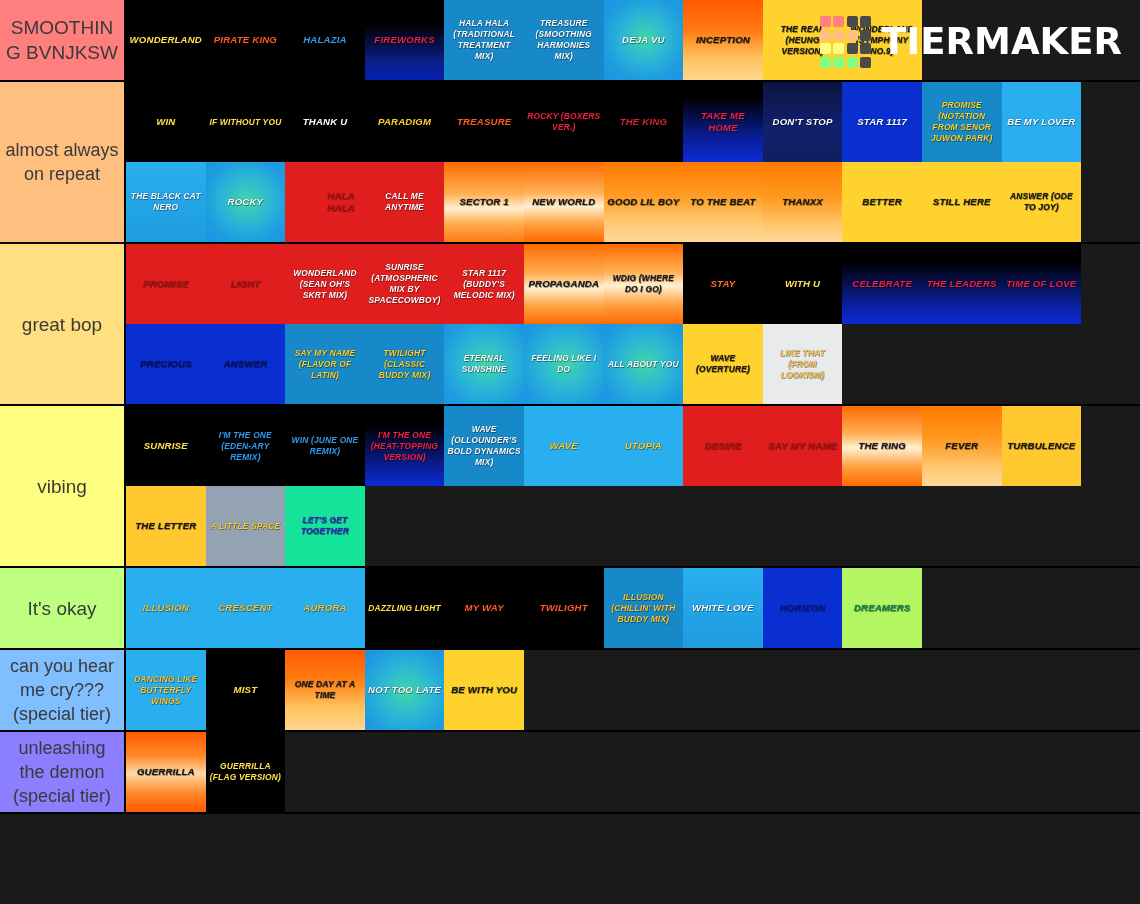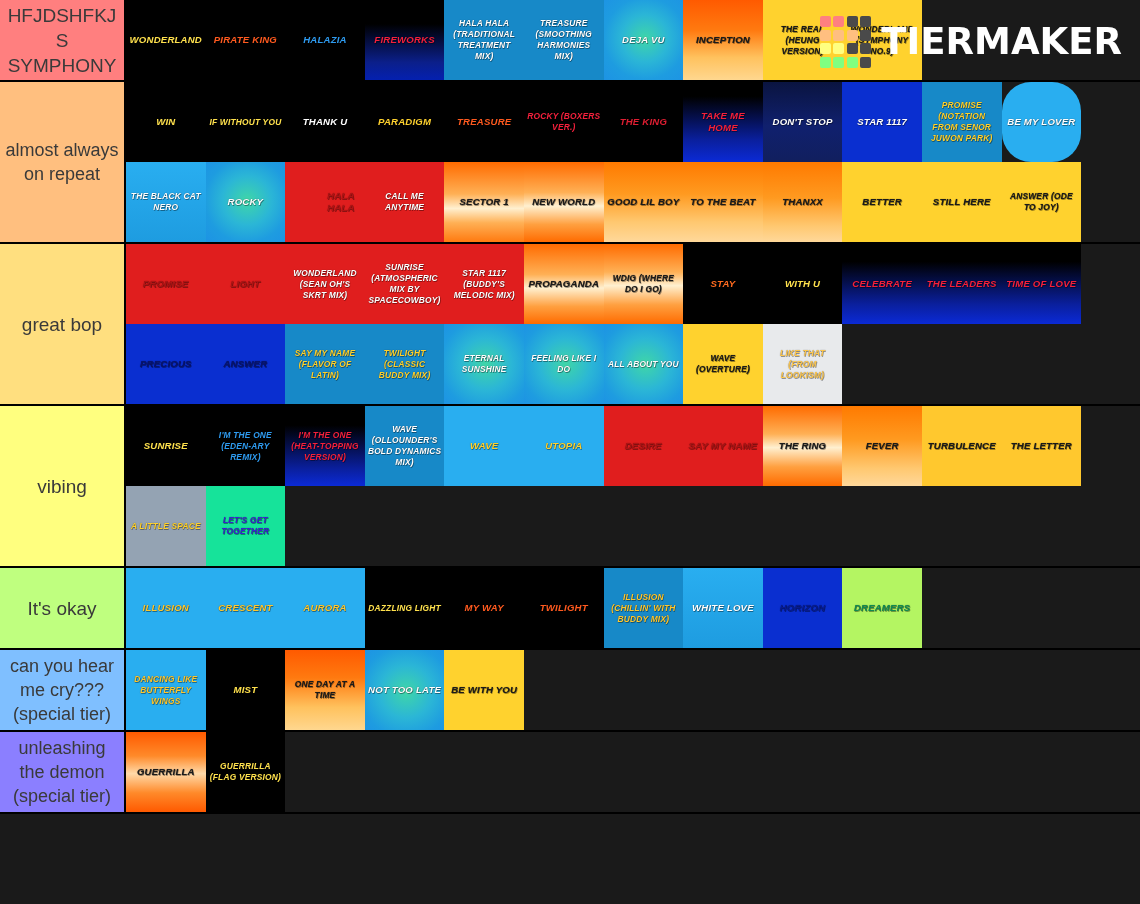--- a/index.html
+++ b/index.html
@@ -121,21 +121,21 @@
         <i style="background: rgb(74, 74, 74);"></i>
         <i style="background: rgb(128, 255, 128);"></i>
         <i style="background: rgb(128, 255, 128);"></i>
         <i style="background: rgb(128, 255, 128);"></i>
         <i style="background: rgb(74, 74, 74);"></i>
       </div>
     <div class="logo-text">TIERMAKER</div>
   </div>
   <div id="tierlist">
       <div class="tier-row">
-        <div class="tier-label" style="background: rgb(255, 127, 127);">HFJDSHFKJS SYMPHONY</div>
+        <div class="tier-label" style="background: rgb(255, 127, 127);">SMOOTHING BVNJKSW</div>
         <div class="tier-body">
           <div class="tile" style="background: linear-gradient(rgb(0, 0, 0) 0%, rgb(0, 0, 0) 100%);">
             <span class="lg" style="color: rgb(255, 225, 77);">WONDERLAND</span>
           </div>
           <div class="tile" style="background: linear-gradient(rgb(0, 0, 0) 0%, rgb(0, 0, 0) 100%);">
             <span class="lg" style="color: rgb(255, 90, 31);">PIRATE KING</span>
           </div>
           <div class="tile" style="background: linear-gradient(rgb(0, 0, 0) 0%, rgb(0, 0, 0) 100%);">
             <span class="lg" style="color: rgb(46, 155, 240);">HALAZIA</span>
           </div>
@@ -191,21 +191,21 @@
           </div>
           <div class="tile" style="background: linear-gradient(rgb(10, 20, 64) 0%, rgb(16, 32, 110) 55%, rgb(17, 31, 94) 100%);">
             <span class="lg" style="color: rgb(255, 255, 255);">DON'T STOP</span>
           </div>
           <div class="tile" style="background: linear-gradient(rgb(10, 47, 208) 0%, rgb(10, 47, 208) 100%);">
             <span class="lg" style="color: rgb(255, 255, 255);">STAR 1117</span>
           </div>
           <div class="tile" style="background: linear-gradient(rgb(23, 137, 200) 0%, rgb(23, 137, 200) 100%);">
             <span style="color: rgb(255, 210, 46);">PROMISE (NOTATION FROM SENOR JUWON PARK)</span>
           </div>
-          <div class="tile" style="background: linear-gradient(rgb(41, 174, 240) 0%, rgb(41, 174, 240) 100%); border-radius: 29px;">
+          <div class="tile" style="background: linear-gradient(rgb(41, 174, 240) 0%, rgb(41, 174, 240) 100%);">
             <span class="lg" style="color: rgb(255, 255, 255);">BE MY LOVER</span>
           </div>
           <div class="tile" style="background: linear-gradient(rgb(41, 174, 240) 0%, rgb(30, 156, 224) 100%);">
             <span style="color: rgb(255, 255, 255);">THE BLACK CAT NERO</span>
           </div>
           <div class="tile" style="background: radial-gradient(circle at 52% 48%, rgb(63, 214, 168) 0%, rgb(43, 182, 214) 42%, rgb(30, 156, 224) 72%, rgb(29, 147, 228) 100%);">
             <span class="lg" style="color: rgb(255, 255, 255);">ROCKY</span>
           </div>
           <div class="tile" style="background: linear-gradient(rgb(224, 30, 30) 0%, rgb(224, 30, 30) 100%); padding-left: 32px;">
             <span class="lg" style="color: rgb(176, 20, 20);">HALA HALA</span>
@@ -308,20 +308,23 @@
         </div>
       </div>
       <div class="tier-row">
         <div class="tier-label" style="background: rgb(255, 255, 127);">vibing</div>
         <div class="tier-body">
           <div class="tile" style="background: linear-gradient(rgb(0, 0, 0) 0%, rgb(0, 0, 0) 100%);">
             <span class="lg" style="color: rgb(255, 225, 77);">SUNRISE</span>
           </div>
           <div class="tile" style="background: linear-gradient(rgb(0, 0, 0) 0%, rgb(0, 0, 0) 100%);">
             <span style="color: rgb(46, 155, 240);">I'M THE ONE (EDEN-ARY REMIX)</span>
+          </div>
+          <div class="tile" style="background: linear-gradient(rgb(0, 0, 0) 0%, rgb(0, 0, 0) 100%);">
+            <span style="color: rgb(46, 155, 240);">WIN (JUNE ONE REMIX)</span>
           </div>
           <div class="tile" style="background: linear-gradient(rgb(0, 0, 0) 24%, rgb(10, 31, 156) 78%, rgb(11, 42, 214) 100%);">
             <span style="color: rgb(244, 32, 60);">I'M THE ONE (HEAT-TOPPING VERSION)</span>
           </div>
           <div class="tile" style="background: linear-gradient(rgb(23, 137, 200) 0%, rgb(23, 137, 200) 100%);">
             <span style="color: rgb(255, 255, 255);">WAVE (OLLOUNDER'S BOLD DYNAMICS MIX)</span>
           </div>
           <div class="tile" style="background: linear-gradient(rgb(41, 174, 240) 0%, rgb(41, 174, 240) 100%);">
             <span class="lg" style="color: rgb(255, 210, 46);">WAVE</span>
           </div>

